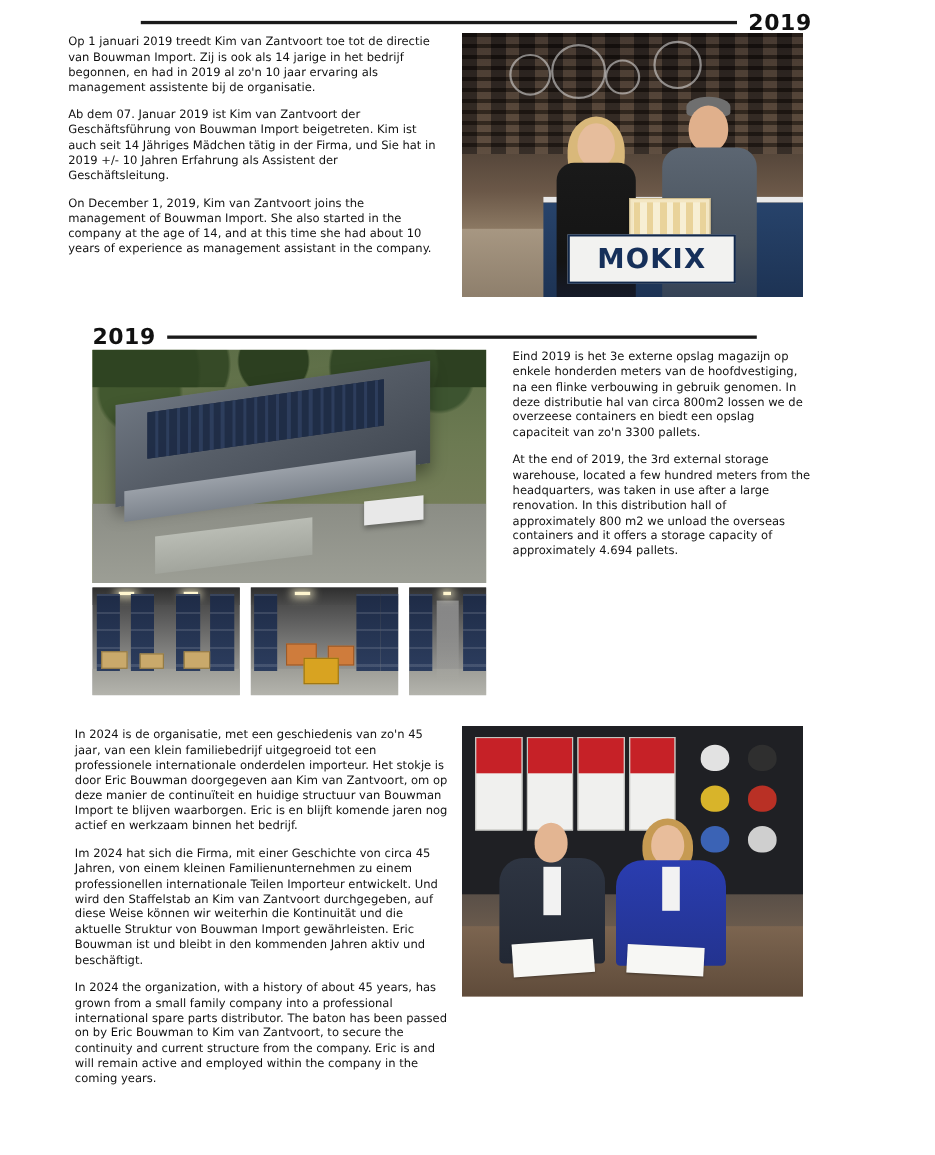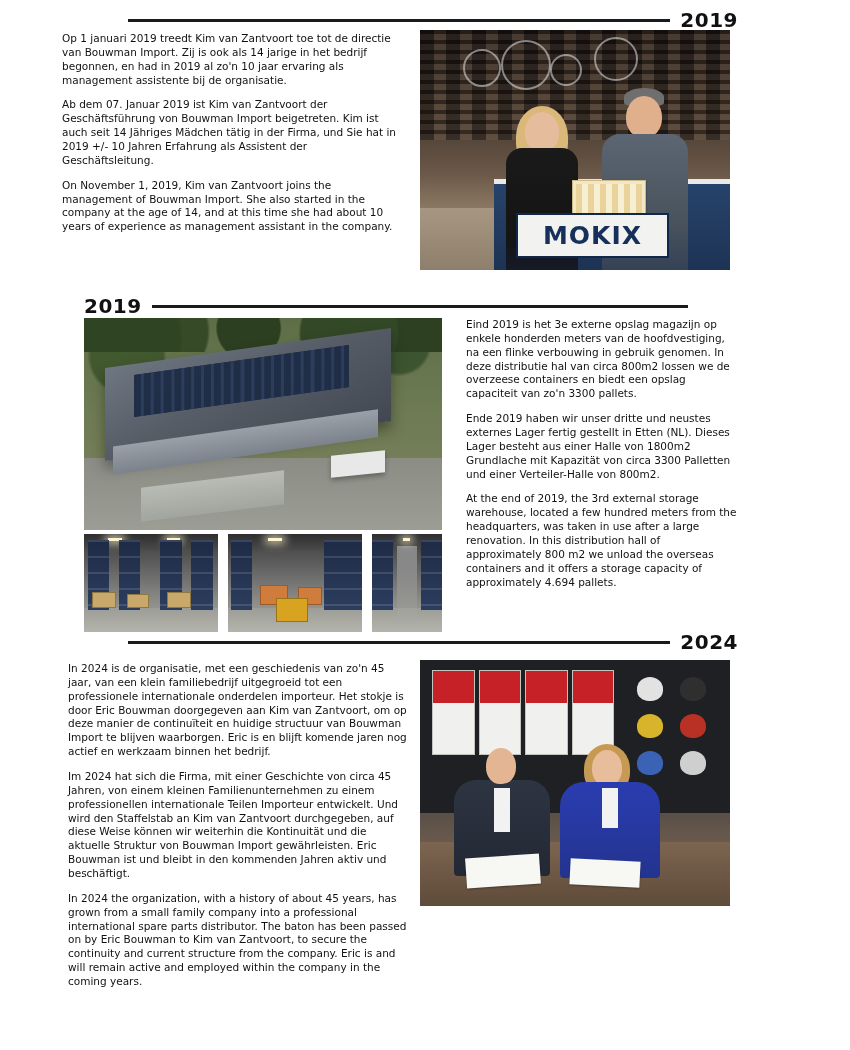--- a/index.html
+++ b/index.html
@@ -362,21 +362,21 @@
 <div class="page">
 
   <div class="year-rule right" style="left:128px; top:10px; width:610px;">
     <div class="rule"></div>
     <div class="year">2019</div>
   </div>
 
   <div class="text-col" style="left:62px; top:32px; width:340px;">
     <p>Op 1 januari 2019 treedt Kim van Zantvoort toe tot de directie van Bouwman Import. Zij is ook als 14 jarige in het bedrijf begonnen, en had in 2019 al zo'n 10 jaar ervaring als management assistente bij de organisatie.</p>
     <p>Ab dem 07. Januar 2019 ist Kim van Zantvoort der Geschäftsführung von Bouwman Import beigetreten. Kim ist auch seit 14 Jähriges Mädchen tätig in der Firma, und Sie hat in 2019 +/- 10 Jahren Erfahrung als Assistent der Geschäftsleitung.</p>
-    <p>On November 1, 2019, Kim van Zantvoort joins the management of Bouwman Import. She also started in the company at the age of 14, and at this time she had about 10 years of experience as management assistant in the company.</p>
+    <p>On December 1, 2019, Kim van Zantvoort joins the management of Bouwman Import. She also started in the company at the age of 14, and at this time she had about 10 years of experience as management assistant in the company.</p>
   </div>
 
   <div class="photo p1-bg" style="left:420px; top:30px; width:310px; height:240px;">
     <div class="ph-inner">
       <div class="p1-shelf"></div>
       <div class="p1-hook" style="left:14%; top:8%; width:34px; height:34px;"></div>
       <div class="p1-hook" style="left:26%; top:4%; width:46px; height:46px;"></div>
       <div class="p1-hook" style="left:42%; top:10%; width:28px; height:28px;"></div>
       <div class="p1-hook" style="left:56%; top:3%; width:40px; height:40px;"></div>
       <div class="p1-floor"></div>
@@ -409,21 +409,20 @@
       <div class="p2-roof"></div>
       <div class="p2-panels"></div>
       <div class="p2-wall"></div>
       <div class="p2-ramp"></div>
       <div class="p2-truck"></div>
     </div>
   </div>
 
   <div class="text-col" style="left:466px; top:318px; width:272px;">
     <p>Eind 2019 is het 3e externe opslag magazijn op enkele honderden meters van de hoofdvestiging, na een flinke verbouwing in gebruik genomen. In deze distributie hal van circa 800m2 lossen we de overzeese containers en biedt een opslag capaciteit van zo'n 3300 pallets.</p>
-    <p>Ende 2019 haben wir unser dritte und neustes externes Lager fertig gestellt in Etten (NL). Dieses Lager besteht aus einer Halle von 1800m2 Grundlache mit Kapazität von circa 3300 Palletten und einer Verteiler-Halle von 800m2.</p>
     <p>At the end of 2019, the 3rd external storage warehouse, located a few hundred meters from the headquarters, was taken in use after a large renovation. In this distribution hall of approximately 800 m2 we unload the overseas containers and it offers a storage capacity of approximately 4.694 pallets.</p>
   </div>
 
   <div class="photo wh-bg" style="left:84px; top:534px; width:134px; height:98px;">
     <div class="ph-inner">
       <div class="wh-ceiling"></div>
       <div class="wh-light" style="left:18%;"></div>
       <div class="wh-light" style="left:62%;"></div>
       <div class="wh-floor"></div>
       <div class="wh-rack" style="left:3%;"></div>
@@ -454,24 +453,20 @@
     <div class="ph-inner">
       <div class="wh-ceiling"></div>
       <div class="wh-light" style="left:44%;"></div>
       <div class="wh-floor"></div>
       <div class="wh-rack" style="left:0%; width:30%;"></div>
       <div class="wh-rack" style="left:70%; width:30%;"></div>
       <div class="wh-aisle"></div>
     </div>
   </div>
 
-  <div class="year-rule right" style="left:128px; top:632px; width:610px;">
-    <div class="rule"></div>
-    <div class="year">2024</div>
-  </div>
 
   <div class="text-col" style="left:68px; top:662px; width:340px;">
     <p>In 2024 is de organisatie, met een geschiedenis van zo'n 45 jaar, van een klein familiebedrijf uitgegroeid tot een professionele internationale onderdelen importeur. Het stokje is door Eric Bouwman doorgegeven aan Kim van Zantvoort, om op deze manier de continuïteit en huidige structuur van Bouwman Import te blijven waarborgen. Eric is en blijft komende jaren nog actief en werkzaam binnen het bedrijf.</p>
     <p>Im 2024 hat sich die Firma, mit einer Geschichte von circa 45 Jahren, von einem kleinen Familienunternehmen zu einem professionellen internationale Teilen Importeur entwickelt. Und wird den Staffelstab an Kim van Zantvoort durchgegeben, auf diese Weise können wir weiterhin die Kontinuität und die aktuelle Struktur von Bouwman Import gewährleisten. Eric Bouwman ist und bleibt in den kommenden Jahren aktiv und beschäftigt.</p>
     <p>In 2024 the organization, with a history of about 45 years, has grown from a small family company into a professional international spare parts distributor. The baton has been passed on by Eric Bouwman to Kim van Zantvoort, to secure the continuity and current structure from the company. Eric is and will remain active and employed within the company in the coming years.</p>
   </div>
 
   <div class="photo p6-bg" style="left:420px; top:660px; width:310px; height:246px;">
     <div class="ph-inner">
       <div class="p6-wall"></div>

